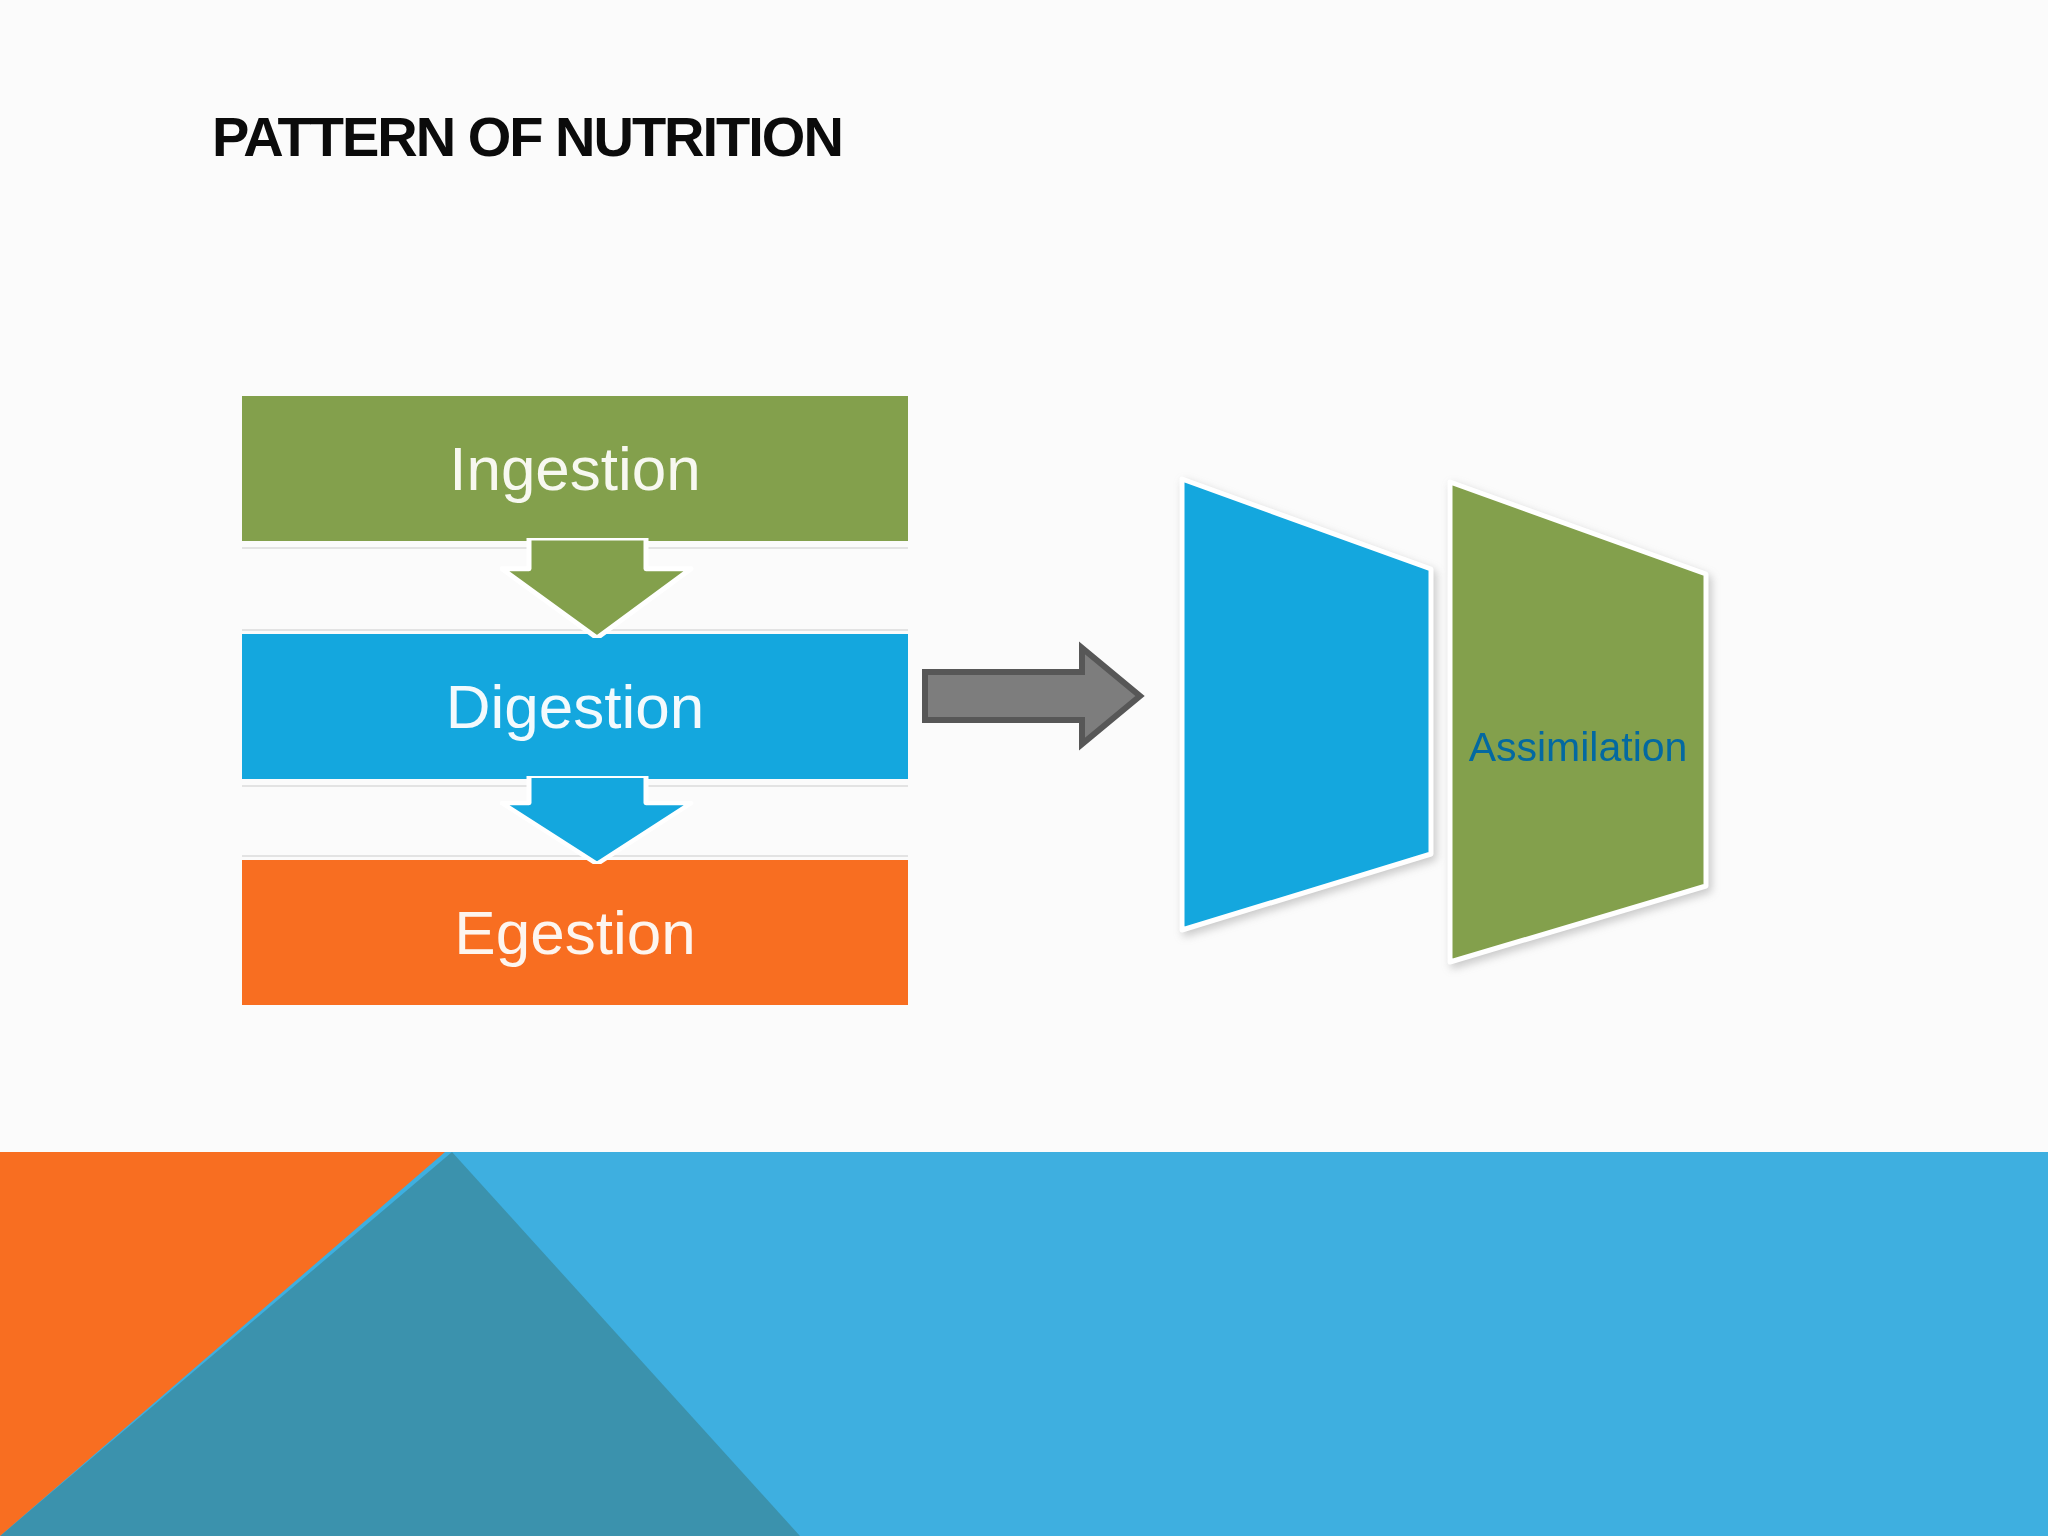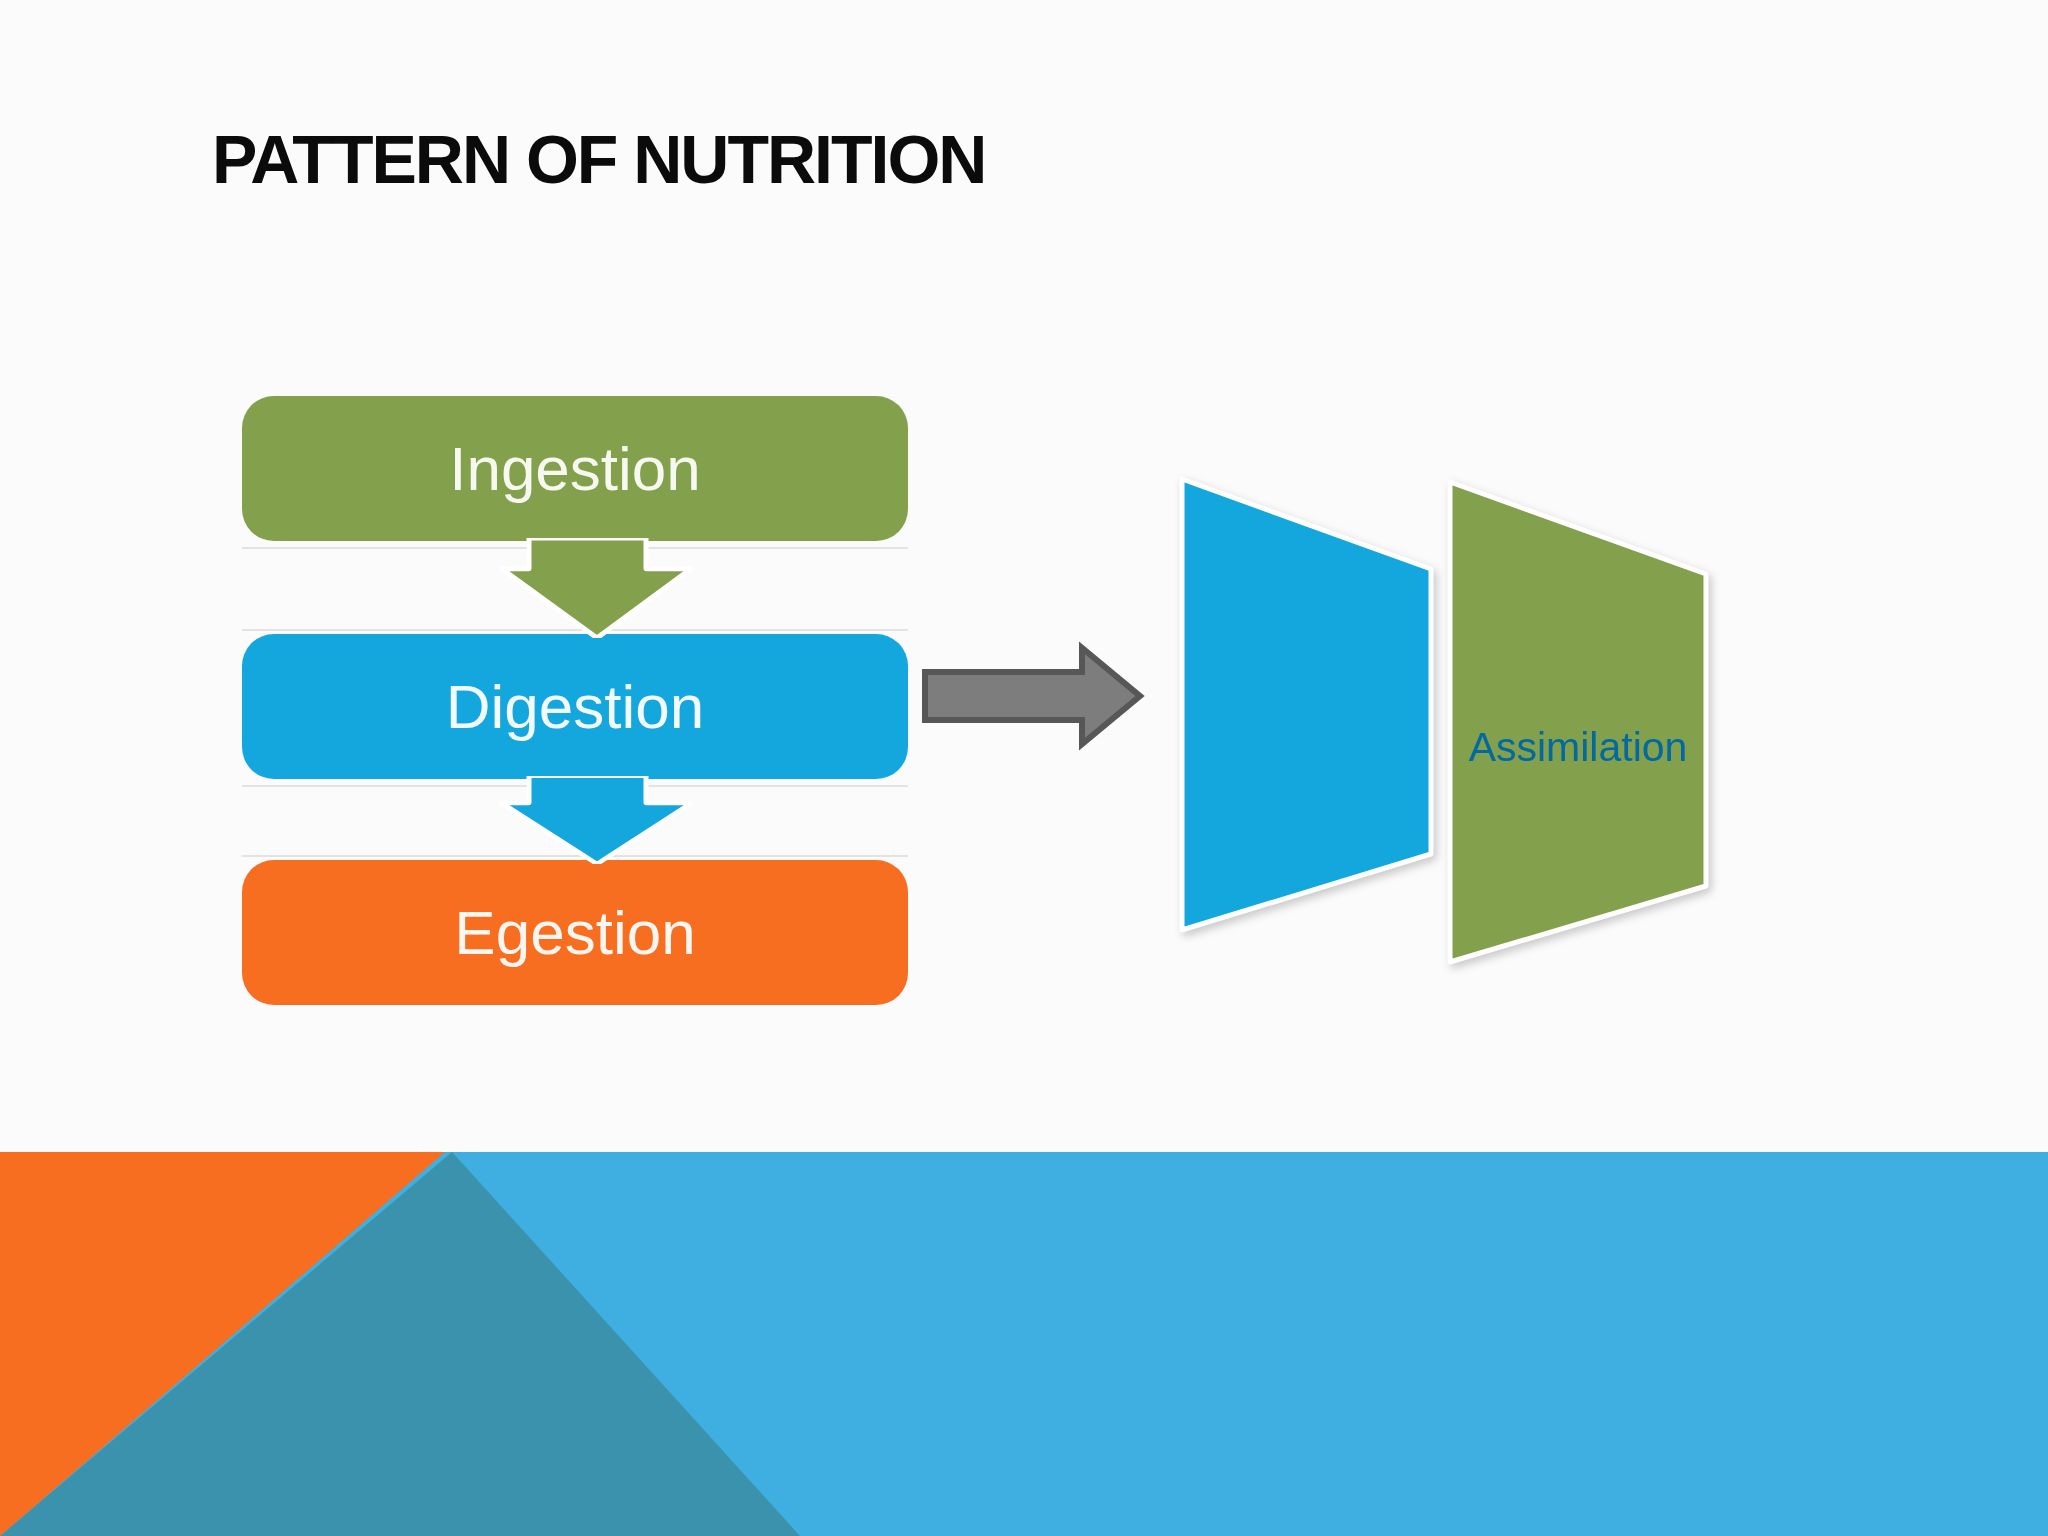--- a/index.html
+++ b/index.html
@@ -1,25 +1,25 @@
 <!DOCTYPE html>
 <html><head>
 <meta charset="utf-8">
 <style>
   html,body{margin:0;padding:0;}
   body{width:2048px;height:1536px;overflow:hidden;position:relative;
        font-family:"Liberation Sans","DejaVu Sans",sans-serif;}
   .slide{position:absolute;inset:0;width:2048px;height:1536px;background:#FBFBFB;overflow:hidden;}
 
-  .title{position:absolute;left:212px;top:120px;width:1400px;margin:0;
-         font-size:68px;font-weight:bold;letter-spacing:-2px;color:#0B0B0B;
+  .title{position:absolute;left:212px;top:104px;width:1400px;margin:0;
+         font-size:56px;font-weight:bold;letter-spacing:-2px;color:#0B0B0B;
          font-family:"Liberation Sans","DejaVu Sans",sans-serif;}
 
   .step{position:absolute;left:242px;width:666px;height:145px;
-        display:flex;align-items:center;justify-content:center;border-radius:32px;}
+        display:flex;align-items:center;justify-content:center;}
   .step-0{top:396px;}
   .step-1{top:634px;}
   .step-2{top:860px;text-align:right;}
   .step .lbl{font-size:62px;line-height:1;}
 
   .divider{position:absolute;left:242px;width:666px;height:0;
            border-top:2px solid #E3E3E3;}
 
   .connector{position:absolute;left:500px;}
   .connector-1{top:538px;}

